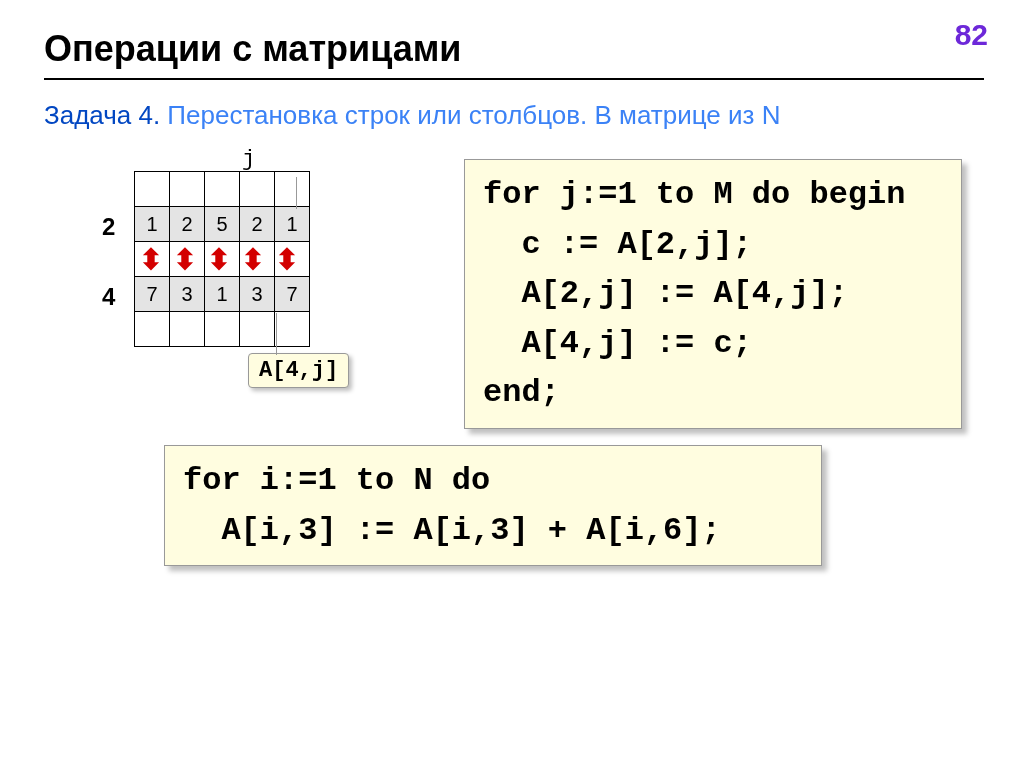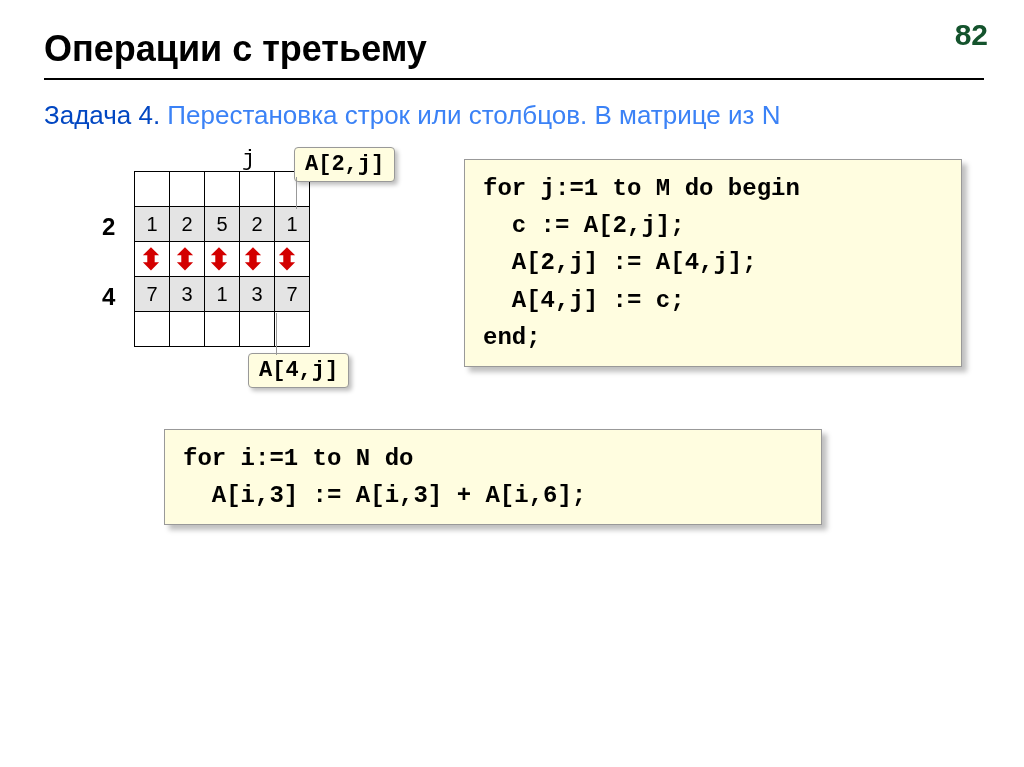--- a/index.html
+++ b/index.html
@@ -14,21 +14,21 @@
   }
   .page {
     padding: 28px 44px;
   }
   .pagenum {
     position: absolute;
     top: 18px;
     right: 36px;
     font-size: 30px;
     font-weight: bold;
-    color: #14532d;
+    color: #6d28d9;
   }
   .title {
     font-size: 36px;
     font-weight: bold;
     color: #000;
     margin: 0 0 8px 0;
   }
   .rule {
     border: 0;
     border-top: 2px solid #000;
@@ -128,21 +128,21 @@
   }
   .callout.top { left: 250px; top: -6px; }
   .callout.bot { left: 204px; top: 200px; }
   
   .codebox {
     background: #fffde0;
     border: 1px solid #999;
     padding: 10px 18px;
     box-shadow: 5px 5px 5px rgba(0,0,0,0.25);
     font-family: "Courier New", monospace;
-    font-size: 24px;
+    font-size: 32px;
     font-weight: bold;
     line-height: 1.55;
     white-space: pre;
   }
   .codebox.right {
     margin-left: 40px;
     margin-top: 6px;
     width: 460px;
   }
   .codebox.bottom {
@@ -157,21 +157,21 @@
     position: absolute;
     background: #999;
   }
 </style>
 </head>
 <body>
 
 <div class="pagenum">82</div>
 
 <div class="page">
-  <h1 class="title">Операции с третьему</h1>
+  <h1 class="title">Операции с матрицами</h1>
   <hr class="rule">
 
   <p class="task-line">
     <span class="task-label">Задача 4.</span><span class="task-text"> Перестановка строк или столбцов. В матрице из N</span>
   </p>
 
   <div class="row-figure">
     <div class="figwrap">
       <span class="j-label">j</span>
 
@@ -215,21 +215,20 @@
               <td></td>
               <td></td>
             </tr>
       </tbody>
         </table>
 
       <div class="swap-arrows">
         <span class="dblarr">⬍</span><span class="dblarr">⬍</span><span class="dblarr">⬍</span><span class="dblarr">⬍</span><span class="dblarr">⬍</span>
       </div>
 
-      <div class="callout top">A[2,j]</div>
       <div class="callout bot">A[4,j]</div>
 
       <div class="ptr" style="left:252px; top:24px; width:1px; height:32px;"></div>
       <div class="ptr" style="left:232px; top:160px; width:1px; height:42px;"></div>
     </div>
 
     <div class="codebox right">for j:=1 to M do begin
   c := A[2,j];
   A[2,j] := A[4,j];
   A[4,j] := c;

